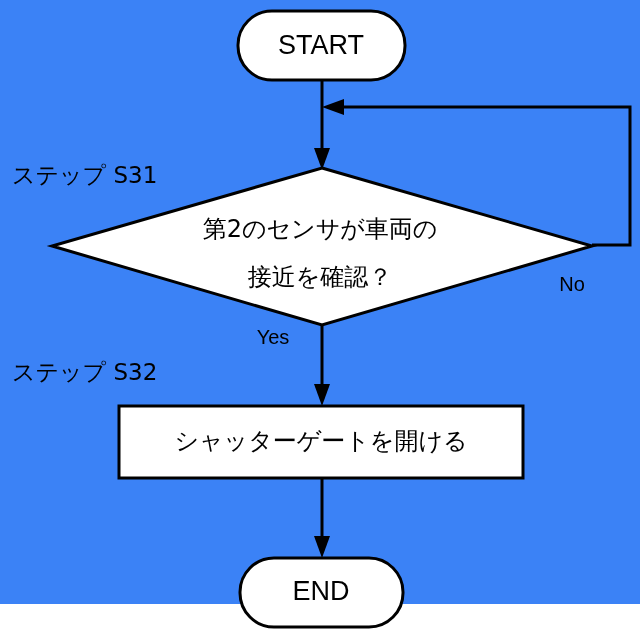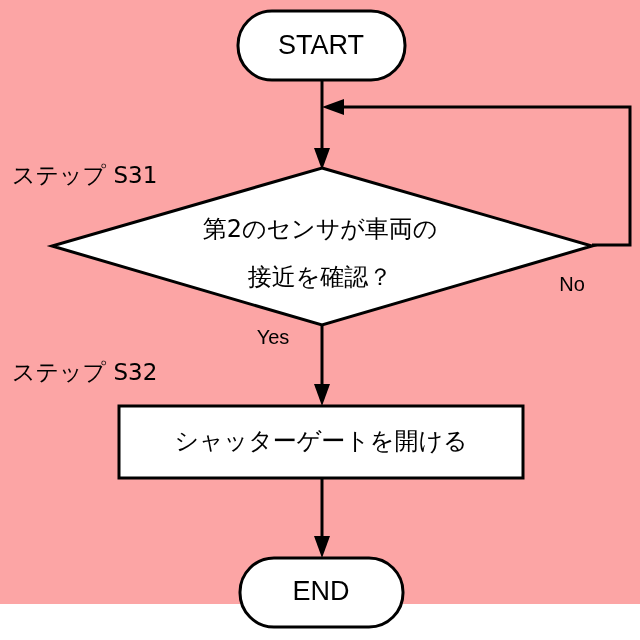--- a/index.html
+++ b/index.html
@@ -10,21 +10,21 @@
   body {
     width: 640px;
     height: 640px;
     font-family: "Liberation Sans", "DejaVu Sans", sans-serif;
     overflow: hidden;
   }
   #flowchart-root {
     position: relative;
     width: 640px;
     height: 604px;
-    background: #fca5a5;
+    background: #3b82f6;
   }
   svg#flow-svg {
     position: absolute;
     top: 0;
     left: 0;
     width: 640px;
     height: 640px;
     display: block;
   }
   .node-shape {

